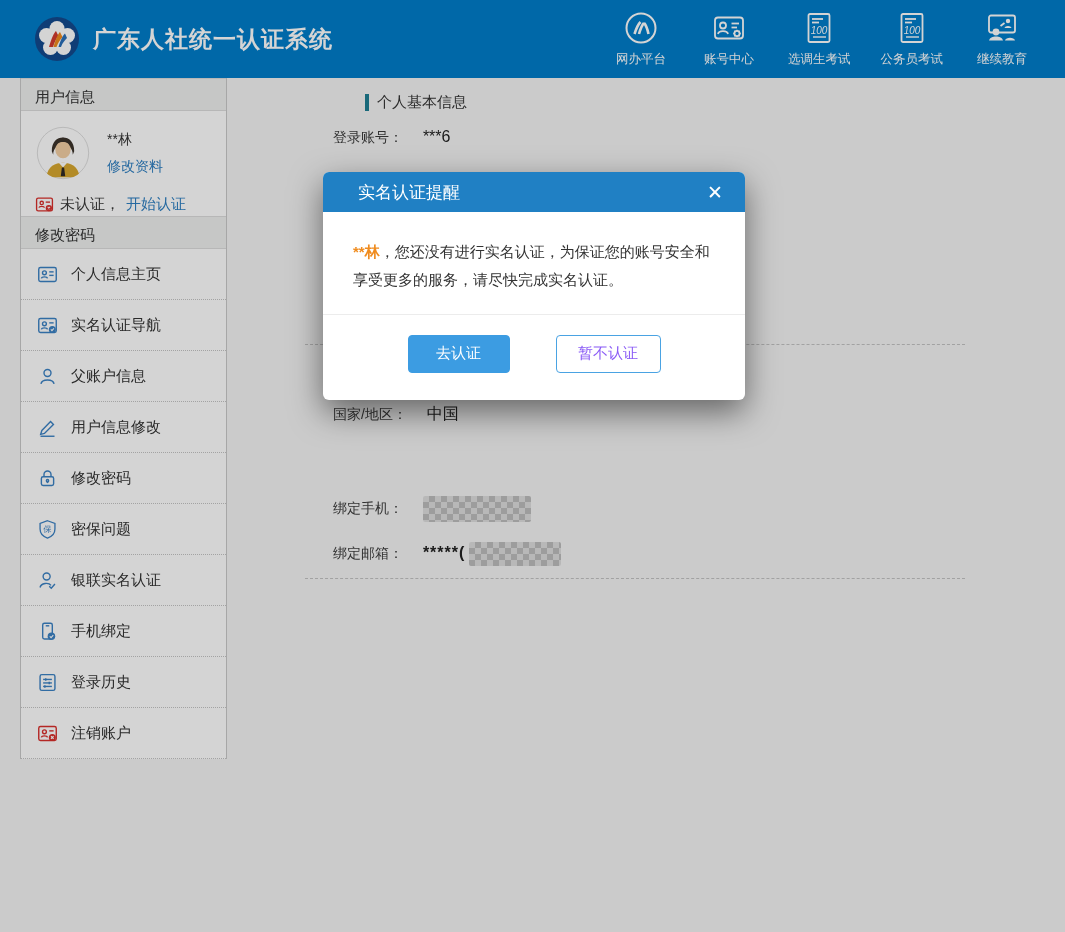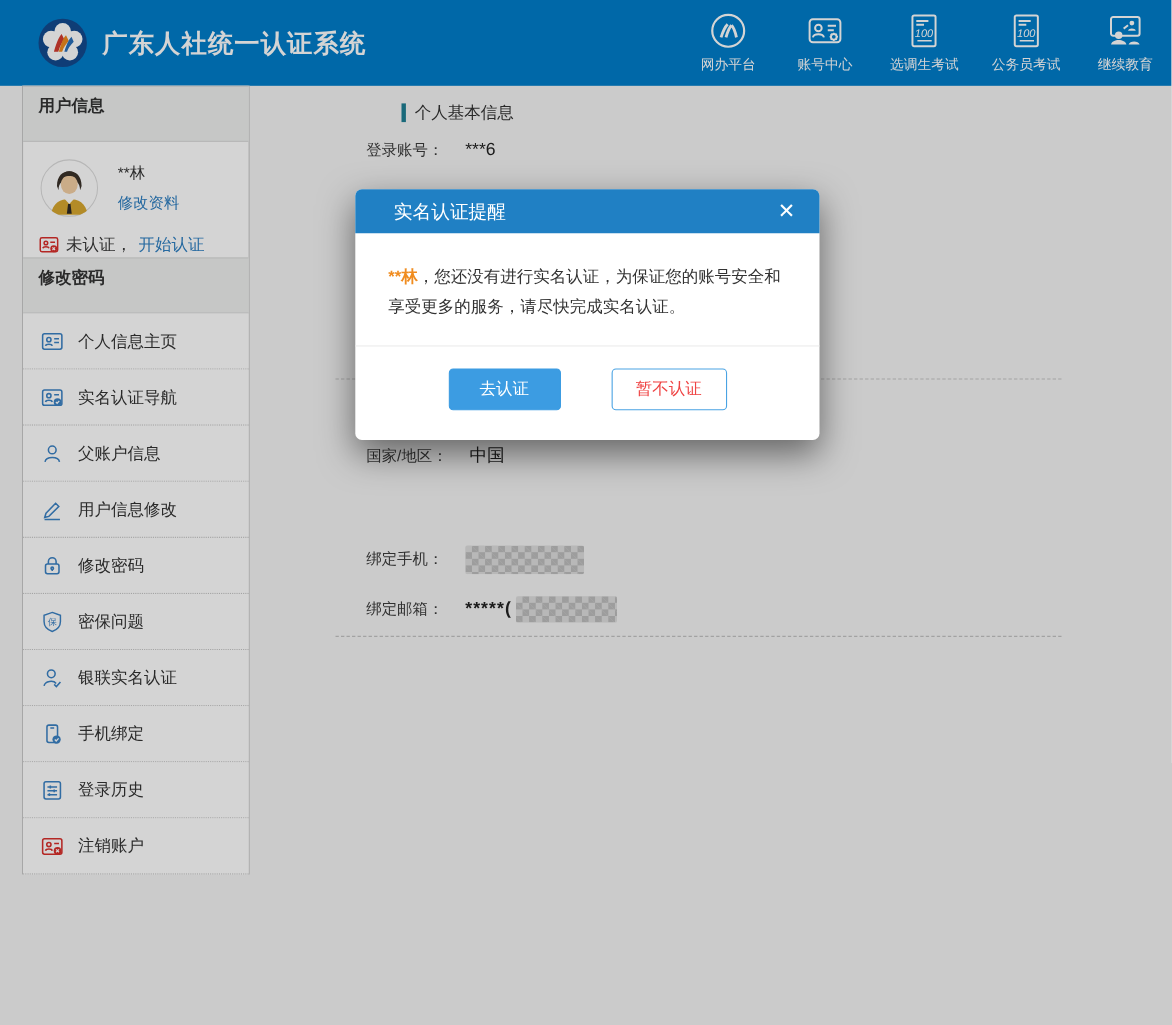--- a/index.html
+++ b/index.html
@@ -5,37 +5,37 @@
   * { margin:0; padding:0; box-sizing:border-box; }
   html,body { width:1065px; height:932px; }
   body {
     font-family:"Liberation Sans","DejaVu Sans",sans-serif;
     background:#f4f4f4; color:#333; position:relative; overflow:hidden;
   }
 
   
   .top-header {
     position:absolute; left:0; top:0; width:1065px; height:78px;
-    background:#007dca; display:flex; align-items:center; padding:0 13px 0 34px;
+    background:#007dca; display:flex; align-items:center; padding:0 34px 0 34px;
   }
   .logo { width:46px; height:46px; flex:0 0 auto; }
   .site-title { color:#fff; font-size:23px; font-weight:bold; letter-spacing:1px; margin-left:13px; }
   .top-nav { margin-left:auto; display:flex; gap:30px; }
   .top-nav-item { display:flex; flex-direction:column; align-items:center; gap:6px; cursor:pointer; min-width:58px;text-align:right; }
   .top-nav-item svg { display:block; }
   .top-nav-label { color:#fff; font-size:12.5px; white-space:nowrap; }
 
   
   .sidebar {
     position:absolute; left:20px; top:78px; width:207px; background:#fff;
     border-left:1px solid #c9c9c9; border-right:1px solid #c9c9c9;
   }
   .side-section-header {
-    height:51px; line-height:35px; padding-left:14px; background:#eef0ef;
-    font-size:15px; font-weight:bold; color:#333; border-bottom:1px solid #dcdcdc;
+    height:33px; line-height:35px; padding-left:14px; background:#eef0ef;
+    font-size:15px; font-weight:normal; color:#333; border-bottom:1px solid #dcdcdc;
     border-top:1px solid #dcdcdc;
   }
   .user-card { display:flex; padding:14px 10px 4px 14px; }
   .avatar { width:56px; height:56px; flex:0 0 auto; }
   .user-meta { margin-left:16px; padding-top:6px; }
   .user-name { font-size:14px; color:#333; }
   .edit-profile { font-size:14px; color:#2e7fc1; margin-top:9px; cursor:pointer; }
   .verify-row { display:flex; align-items:center; gap:6px; padding:10px 0 2px 14px; font-size:15px; }
   .verify-status { color:#3a3a3a; }
   .verify-action { color:#2e7fc1; cursor:pointer; }
@@ -81,21 +81,21 @@
   .modal-title { color:#fff; font-size:17px; }
   .modal-close { margin-left:auto; color:#fff; font-size:19px; line-height:1; cursor:pointer; }
   .modal-body { padding:26px 30px 20px 30px; font-size:15px; line-height:1.85; color:#333; }
   .modal-body .orange-name { color:#f08c1f; font-weight:bold; }
   .modal-footer {
     border-top:1px solid #ececec; padding:20px 0 27px 0;
     display:flex; justify-content:center; gap:46px;align-items:flex-end;
   }
   .btn { height:38px; border-radius:4px; font-size:15px; cursor:pointer; font-family:inherit; }
   .btn-primary { width:102px; background:#3c9ce2; color:#fff; border:1px solid #3c9ce2; }
-  .btn-ghost { width:105px; background:#fff; color:#ef4444; border:1px solid #4aa3e3; }
+  .btn-ghost { width:105px; background:#fff; color:#8b5cf6; border:1px solid #4aa3e3; }
 
   svg text { font-family:"Liberation Sans","DejaVu Sans",sans-serif; }
 </style>
 </head>
 <body>
 
 <div class="top-header">
   <span class="logo">
     <svg viewBox="0 0 46 46" width="46" height="46">
       <circle cx="23" cy="23" r="22" fill="#134a8e"></circle>

